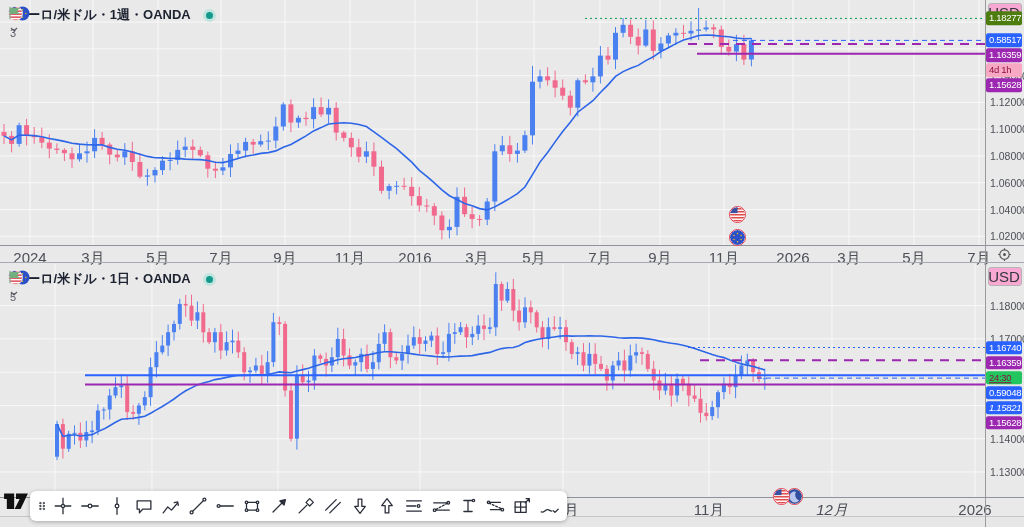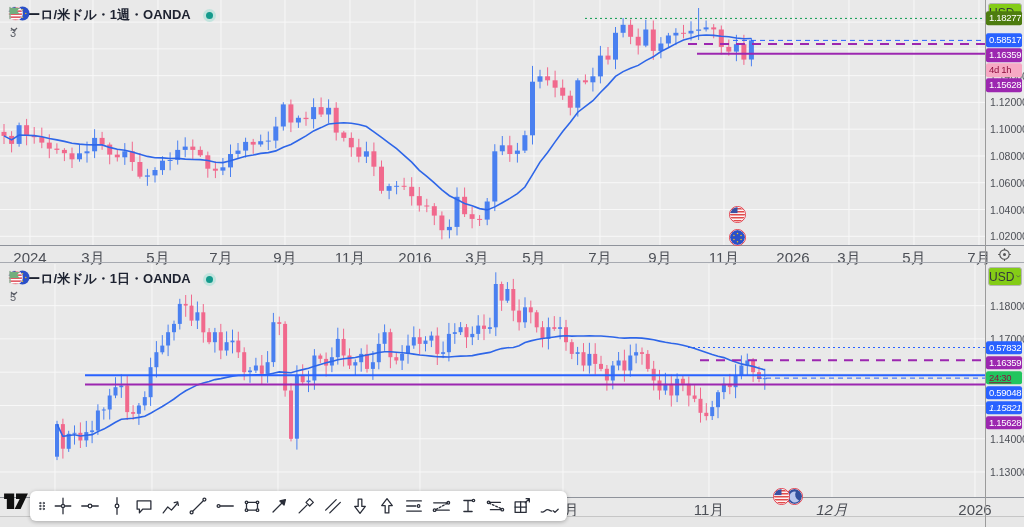--- a/index.html
+++ b/index.html
@@ -13,22 +13,22 @@
   .vaxisline{position:absolute;top:0;left:985px;width:1px;height:527px;background:#9b9b9b;z-index:2;}
   .taxis{position:absolute;left:0;width:985px;z-index:1;}
   #taxis1{top:246px;height:16px;}
   #taxis2{top:498px;height:18px;}
   .tlabel{position:absolute;top:3px;transform:translateX(-50%);font-size:15px;color:#4c4f56;white-space:nowrap;}
   .bottom-strip{position:absolute;left:0;top:517px;width:1024px;height:10px;background:#e7e7e7;z-index:1;}
   .price-axis{position:absolute;left:986px;top:0;width:38px;height:527px;z-index:3;}
   .ptick{position:absolute;left:4px;font-size:10.5px;color:#4c4f56;transform:translateY(-50%);}
   .plabel{position:absolute;left:0px;width:36px;box-sizing:border-box;font-size:9.5px;letter-spacing:-0.3px;
           color:#fff;padding:2px 2px 2px 3px;border-radius:2px;transform:translateY(-50%);line-height:1;z-index:4;}
-  .usd-btn{position:absolute;left:2px;width:34px;height:19px;background:#84cc16;border:1px solid #b5b5b5;
-           border-radius:3px;font-size:12px;color:#34373e;display:flex;align-items:center;justify-content:center;gap:2px;box-sizing:border-box;}
+  .usd-btn{position:absolute;left:2px;width:34px;height:19px;background:#f9a8d4;border:1px solid #b5b5b5;
+           border-radius:3px;font-size:15px;color:#34373e;display:flex;align-items:center;justify-content:center;gap:2px;box-sizing:border-box;}
   .usd-btn svg{display:block;}
   .gear{position:absolute;left:11px;color:#555;}
   .legend{position:absolute;left:8px;top:6px;display:flex;align-items:center;gap:6px;z-index:5;}
   .legend-title{font-size:13px;font-weight:bold;color:#1d2230;white-space:nowrap;}
   .legend-sub{position:absolute;left:10px;top:27px;display:flex;align-items:center;gap:4px;
               font-size:11px;color:#5a5d66;z-index:5;}
   .sdot{width:13px;height:13px;border-radius:50%;background:#c2e4de;display:flex;align-items:center;justify-content:center;}
   .sdot i{width:7px;height:7px;border-radius:50%;background:#149a8c;display:block;}
   .gflag{display:flex;}
   .marker{position:absolute;width:15px;height:15px;border:1.5px solid #e23b4a;border-radius:50%;
@@ -700,21 +700,21 @@
       <div class="ptick" style="top: 236.298px;">1.02000</div>
       <div class="plabel" style="top: 18.3817px; background: #4d7c0f;">1.18277</div>
       <div class="plabel" style="top: 40.4451px; background: rgb(41, 98, 255);">0.58517</div>
       <div class="plabel" style="top: 55.4451px; background: rgb(156, 39, 176);">1.16359</div>
       <div class="plabel" style="top: 70.4451px; background: rgb(247, 169, 196); color: rgb(143, 16, 64);">4d 1h</div>
       <div class="plabel" style="top: 85.4451px; background: rgb(156, 39, 176);">1.15628</div>
       <div class="ptick" style="top: 305.607px;">1.18000</div>
       <div class="ptick" style="top: 338.893px;">1.17000</div>
       <div class="ptick" style="top: 438.75px;">1.14000</div>
       <div class="ptick" style="top: 472.036px;">1.13000</div>
-      <div class="plabel" style="top: 347.547px; background: rgb(41, 98, 255);">0.57832</div>
+      <div class="plabel" style="top: 347.547px; background: rgb(41, 98, 255);">1.16740</div>
       <div class="plabel" style="top: 362.547px; background: rgb(156, 39, 176);">1.16359</div>
       <div class="plabel" style="top: 377.547px; background: #22c55e; color: rgb(143, 16, 64); text-decoration: underline;">24:30</div>
       <div class="plabel" style="top: 392.547px; background: rgb(41, 98, 255);">0.59048</div>
       <div class="plabel" style="top: 407.547px; background: rgb(41, 98, 255); font-style: italic;">1.15821</div>
       <div class="plabel" style="top: 422.547px; background: rgb(156, 39, 176);">1.15628</div>
     </div>
 
   <div class="tv-logo">
     <svg width="28" height="22" viewBox="0 0 30 24">
       <polygon points="2,6 13,6 13,23 5,23 5,12 2,12" fill="#111"></polygon>

